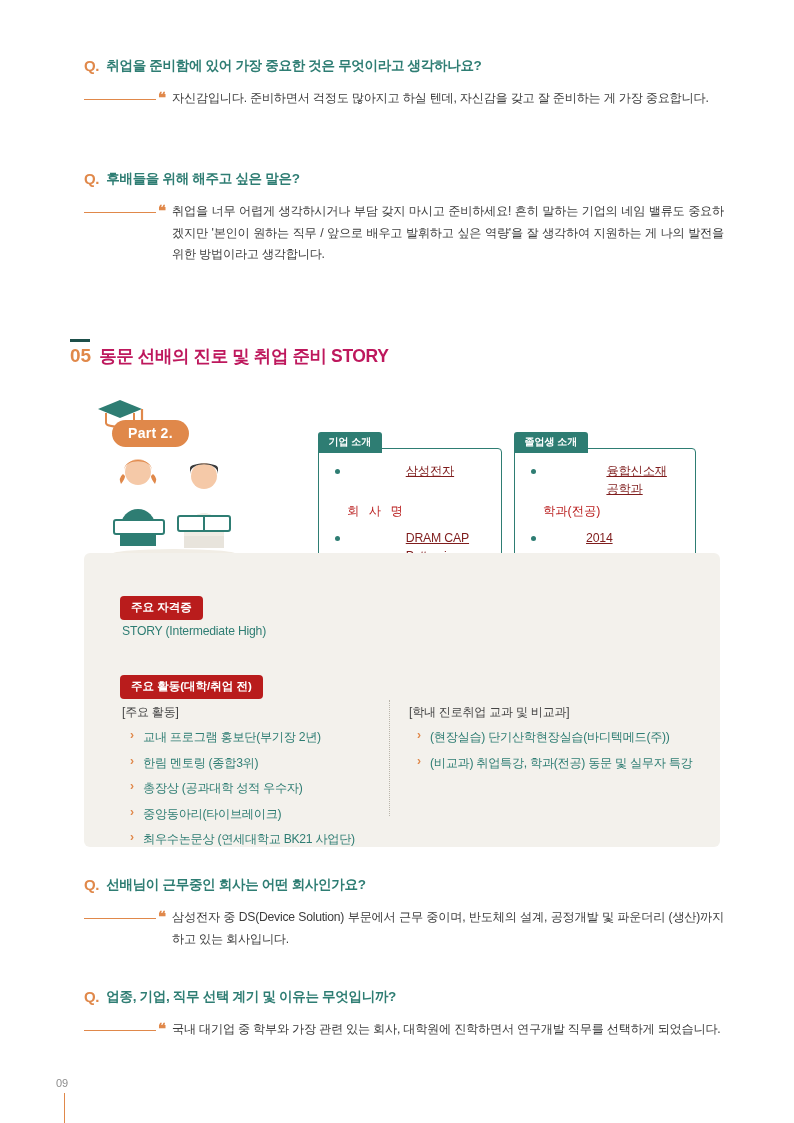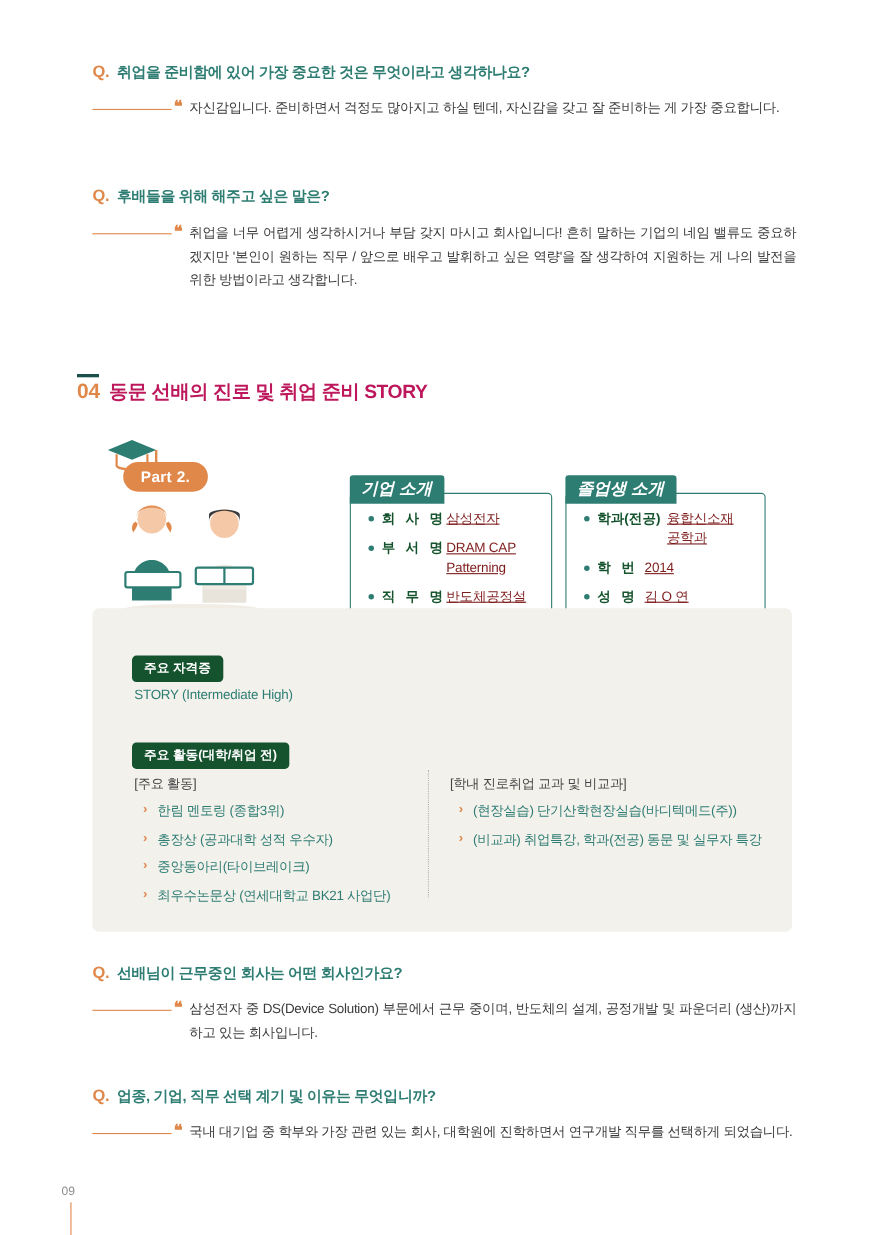--- a/index.html
+++ b/index.html
@@ -100,68 +100,68 @@
     position: absolute;
     background: #ffffff;
     border: 1.5px solid #2e7d73;
     border-radius: 4px;
   }
   .card-tab {
     position: absolute;
     top: -17px; left: -1.5px;
     background: #2e7d73;
     color: #ffffff;
-    font-size: 15px;
+    font-size: 10px;
     font-weight: bold;
     padding: 3px 11px 4px 11px;
     border-radius: 3px 3px 0 0;
     white-space: nowrap;
-    font-style: italic;
   }
   .card-body { padding: 14px 16px 14px 16px; }
   .card-row {
     display: flex;
     align-items: flex-start;
     margin-bottom: 9px;
     font-size: 12.3px;
   }
   .card-row:last-child { margin-bottom: 0; }
   .bullet {
     flex: 0 0 auto;
     width: 5px; height: 5px;
     border-radius: 50%;
     background: #2e7d73;
     margin: 6px 7px 0 0;
   }
   .card-label {
     flex: 0 0 auto;
-    color: #14532d;
-    font-weight: bold;
+    color: #b91c1c;
+    font-weight: normal;
     letter-spacing: 3px;
     white-space: nowrap;
     line-height: 1.45;
+    margin-top: 40px;
   }
   .card-value {
     color: #7f1d1d;
     line-height: 1.45;
     letter-spacing: -0.2px;
     text-decoration: underline;
   }
 
   
   .gray-panel {
     position: absolute;
     left: 84px; top: 553px;
     width: 636px; height: 294px;
     background: #f3f1ec;
     border-radius: 6px;
   }
   .panel-tag {
     position: absolute;
-    background: #14532d;
+    background: #b91c1c;
     color: #ffffff;
     font-size: 11.5px; font-weight: bold;
     padding: 4px 11px 5px 11px;
     border-radius: 4px;
     white-space: nowrap;
   }
   .panel-text {
     position: absolute;
     font-size: 12.2px;
     color: #2e7d73;
@@ -230,26 +230,26 @@
 </div>
 
 <div class="qa-block" style="top:170px;">
   <div class="qa-q">
     <span class="q-mark">Q.</span>
     <span class="q-text">후배들을 위해 해주고 싶은 말은?</span>
   </div>
   <div class="qa-a">
     <span class="qa-line"></span>
     <span class="qa-quote">❝</span>
-    <span class="qa-a-text">취업을 너무 어렵게 생각하시거나 부담 갖지 마시고 회사입니다! 흔히 말하는 기업의 네임 밸류도 중요하겠지만 '본인이 원하는 직무 / 앞으로 배우고 발휘하고 싶은 역량'을 잘 생각하여 지원하는 게 나의 발전을 위한 방법이라고 생각합니다.</span>
+    <span class="qa-a-text">취업을 너무 어렵게 생각하시거나 부담 갖지 마시고 준비하세요! 흔히 말하는 기업의 네임 밸류도 중요하겠지만 '본인이 원하는 직무 / 앞으로 배우고 발휘하고 싶은 역량'을 잘 생각하여 지원하는 게 나의 발전을 위한 방법이라고 생각합니다.</span>
   </div>
 </div>
 
 <div class="section-head" style="top:344px;">
-  <span class="section-num">04</span>
+  <span class="section-num">05</span>
   <span class="section-title">동문 선배의 진로 및 취업 준비 STORY</span>
 </div>
 
 <div class="cap-icon">
   <svg width="58" height="42" viewBox="0 0 58 42">
     <path d="M6 14 L28 5 L50 14 L28 23 Z" fill="#2e7d73"></path>
     <path d="M50 14 L50 29" stroke="#e0884a" stroke-width="2.2" fill="none"></path>
     <circle cx="50" cy="31" r="2.6" fill="#e0884a"></circle>
     <path d="M14 18 L14 28 C14 33 42 33 42 28 L42 18" fill="none" stroke="#e0884a" stroke-width="2"></path>
   </svg>
@@ -332,20 +332,21 @@
 
 <div class="gray-panel"></div>
 
 <div class="panel-tag" style="left:120px; top:596px;">주요 자격증</div>
 <div class="panel-text" style="left:122px; top:624px;">STORY (Intermediate High)</div>
 
 <div class="panel-tag" style="left:120px; top:675px;">주요 활동(대학/취업 전)</div>
 
 <div class="col-head" style="left:122px; top:704px;">[주요 활동]</div>
 <ul class="bullet-list" style="left:130px; top:729px;">
+  <li>교내 프로그램 홍보단(부기장 2년)</li>
   <li>한림 멘토링 (종합3위)</li>
   <li>총장상 (공과대학 성적 우수자)</li>
   <li>중앙동아리(타이브레이크)</li>
   <li>최우수논문상 (연세대학교 BK21 사업단)</li>
 </ul>
 
 <div class="divider-dotted"></div>
 
 <div class="col-head" style="left:409px; top:704px;">[학내 진로취업 교과 및 비교과]</div>
 <ul class="bullet-list" style="left:417px; top:729px;">

